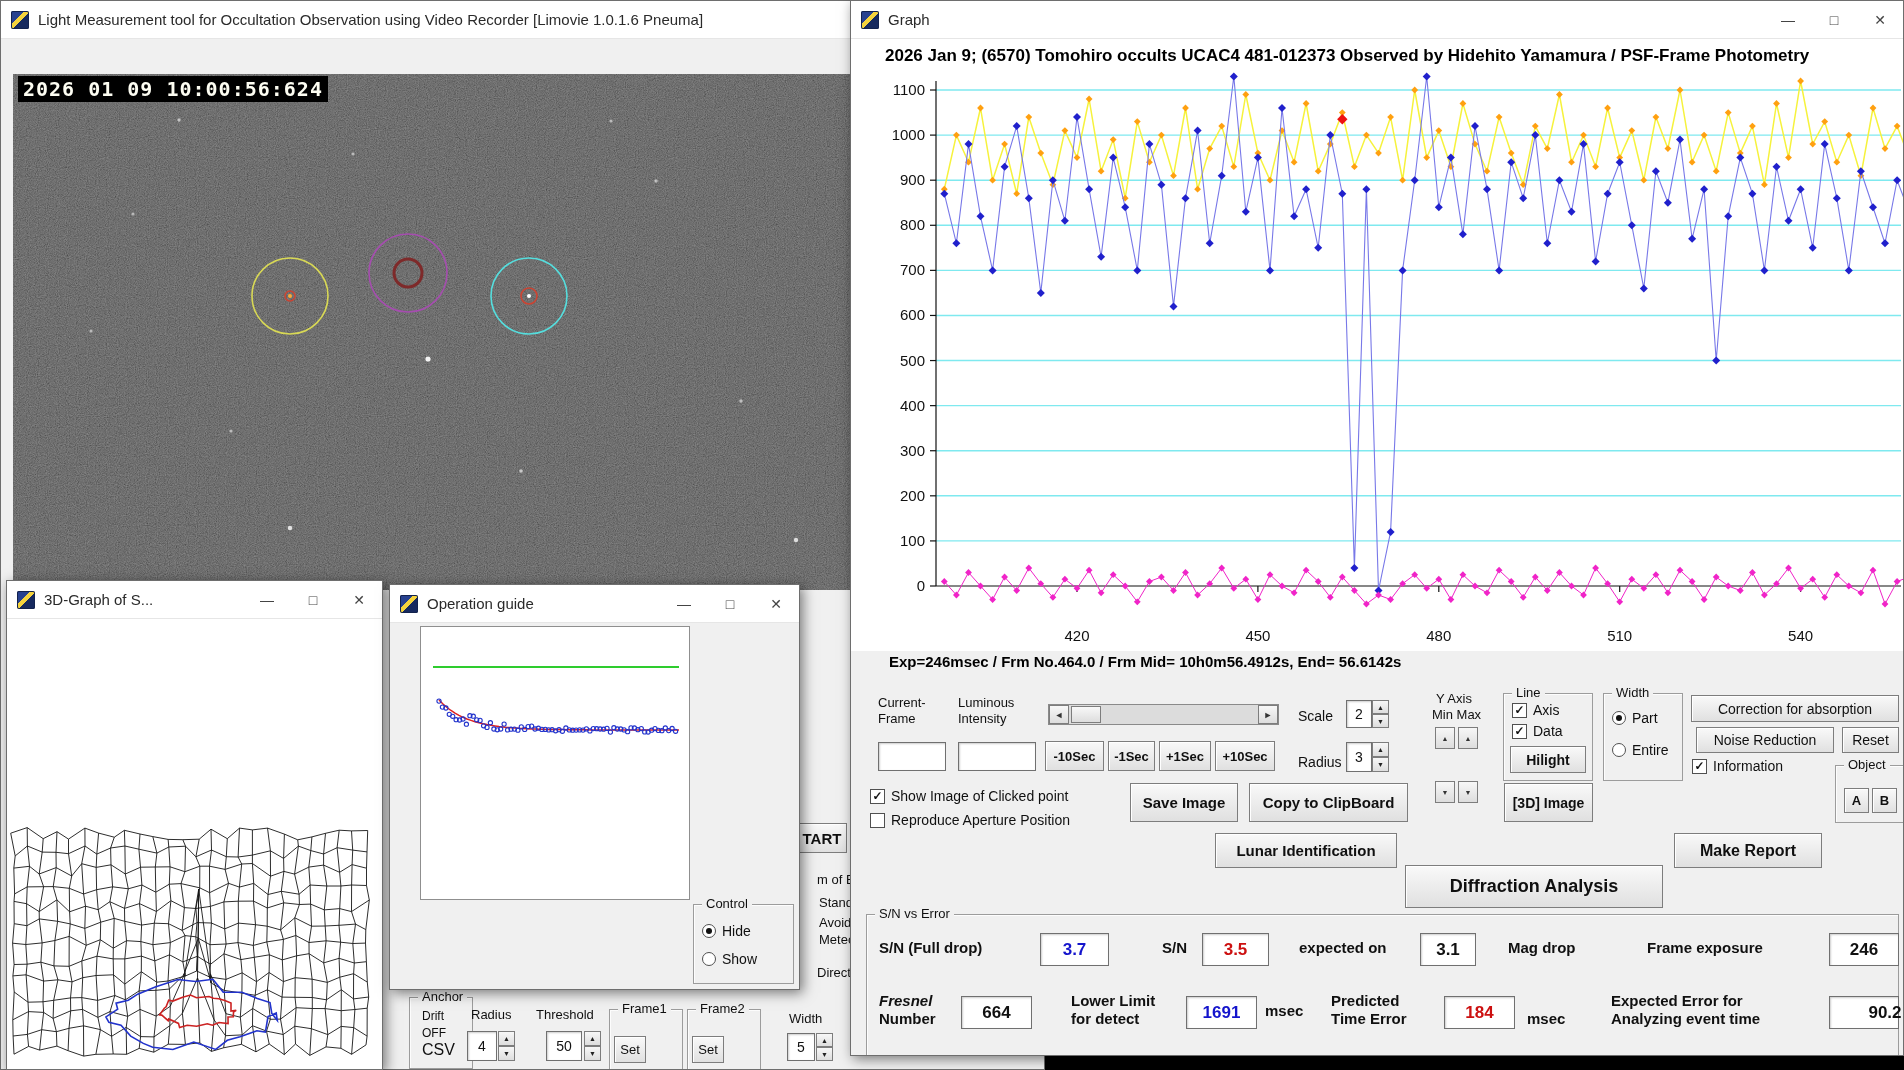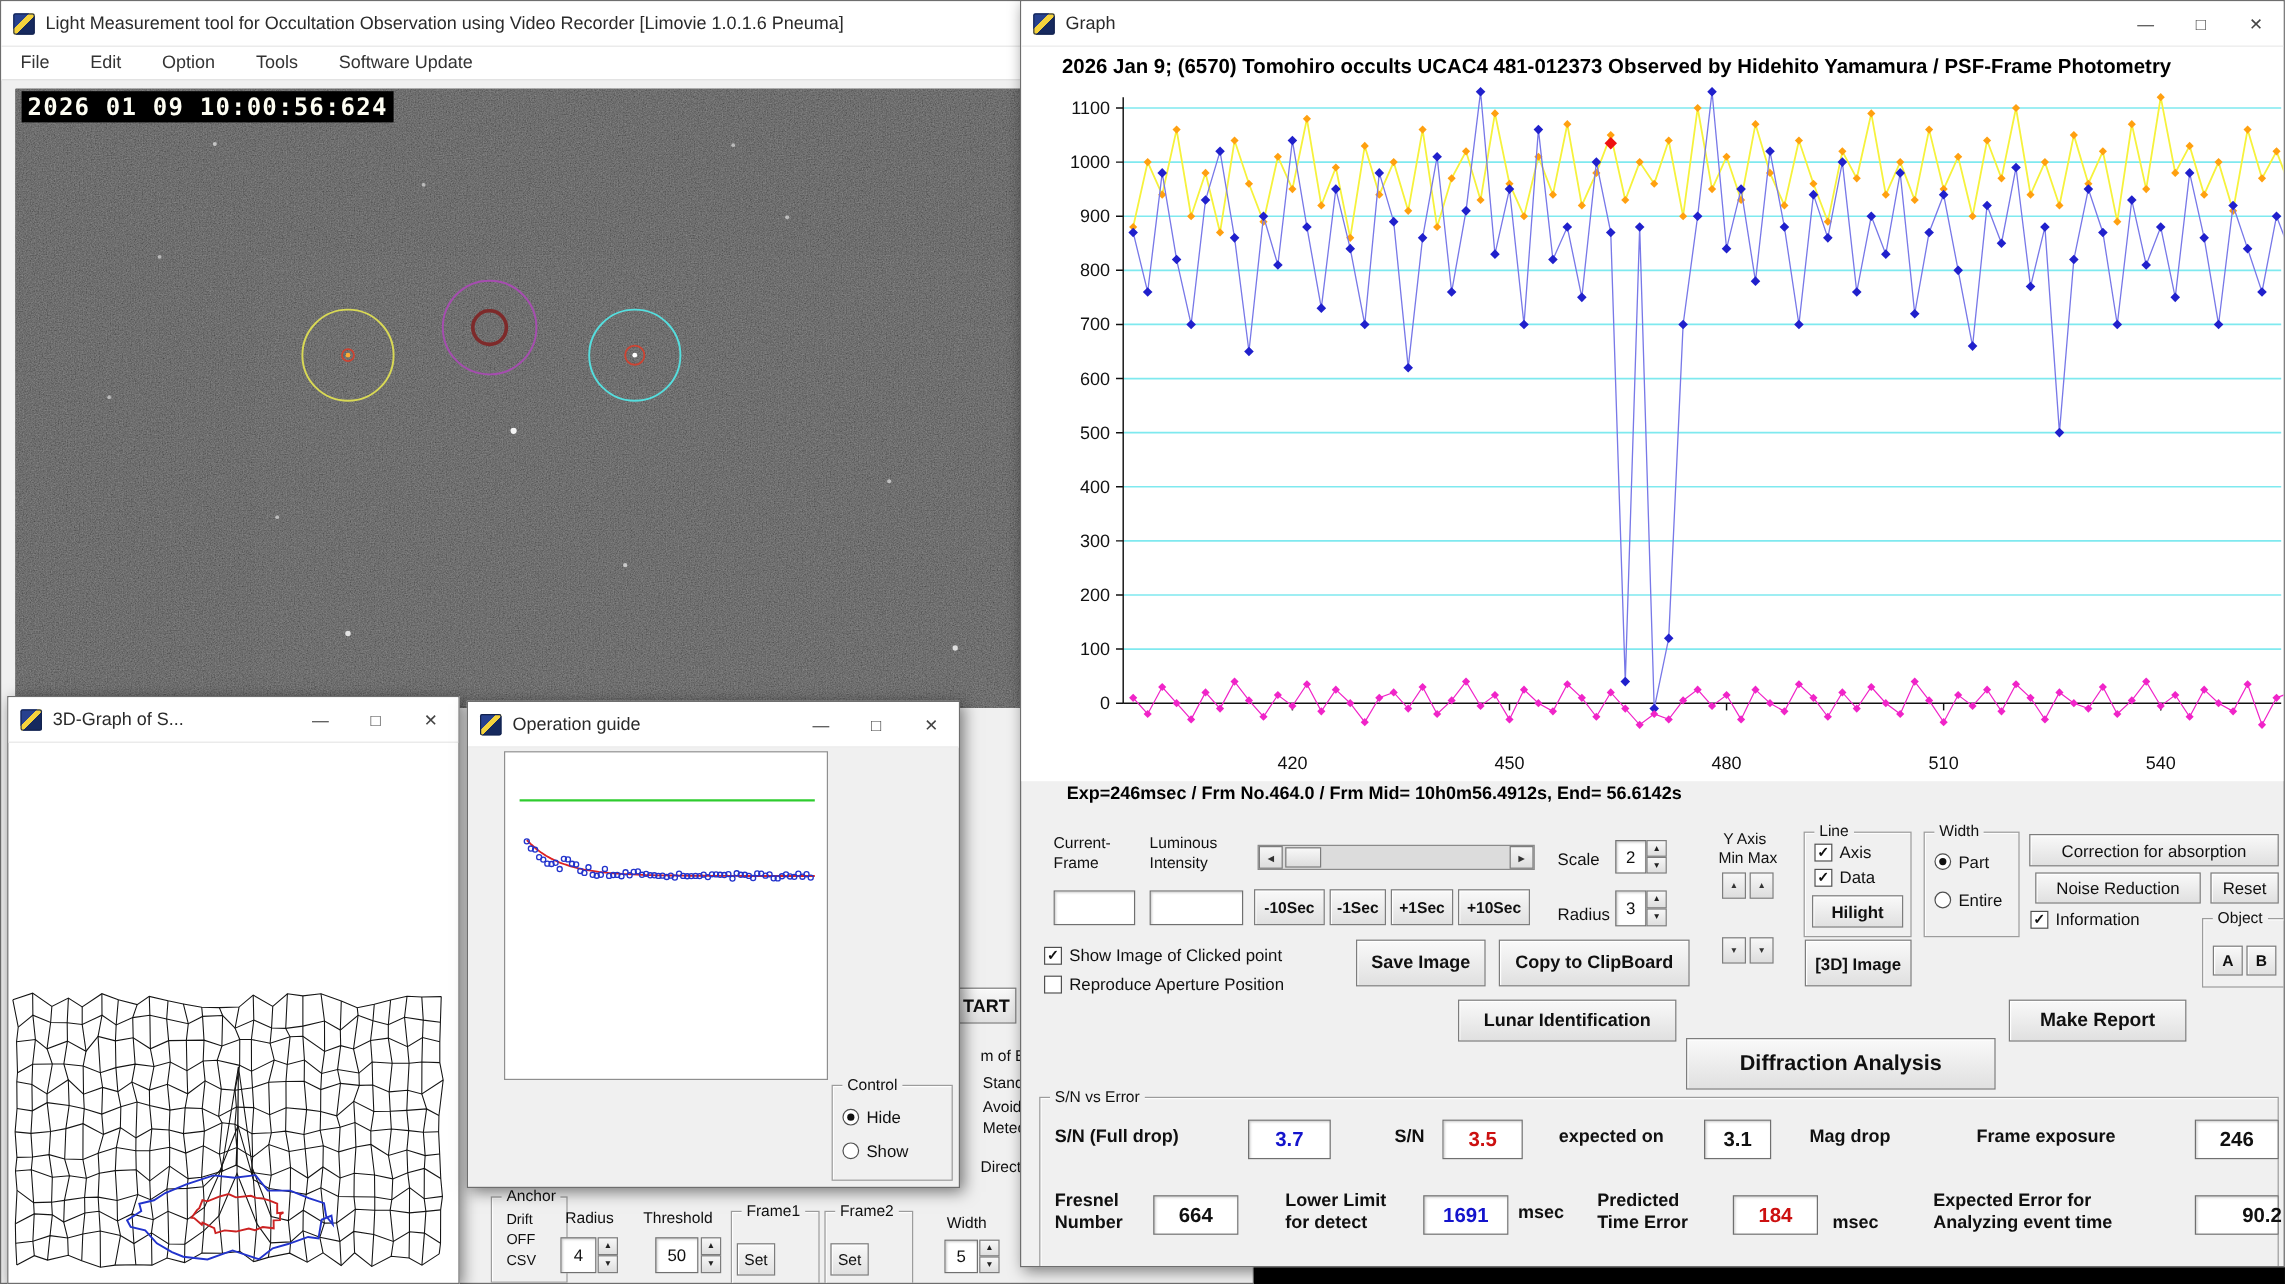--- a/index.html
+++ b/index.html
@@ -36,27 +36,20 @@
 </style>
 </head>
 <body>
 
 <div id="stage">
 
   <div class="window" style="left:0;top:0;width:1045px;height:1070px;z-index:10;">
     <div class="titlebar">
       <div class="appicon"></div>
       <div class="t">Light Measurement tool for Occultation Observation using Video Recorder [Limovie 1.0.1.6 Pneuma]</div>
-    </div>
-    <div class="menubar">
-      <span>File</span>
-      <span>Edit</span>
-      <span>Option</span>
-      <span>Tools</span>
-      <span>Software Update</span>
     </div>
 
     <div class="abs" style="left:12px;top:73px;width:1028px;height:516px;background:#0d0d0d;">
       <svg id="video-svg" width="1028" height="516">
         <defs>
           <filter id="vnoise" x="0" y="0" width="100%" height="100%">
             <feTurbulence type="fractalNoise" baseFrequency="0.9" numOctaves="2" seed="11" stitchTiles="stitch" result="t"></feTurbulence>
             <feColorMatrix in="t" type="saturate" values="0" result="g"></feColorMatrix>
             <feComponentTransfer in="g">
               <feFuncR type="linear" slope="0.38" intercept="0.03"></feFuncR>
@@ -100,21 +93,21 @@
     <div class="lbl" style="left:816px;top:871px;">m of B</div>
     <div class="lbl" style="left:818px;top:894px;">Stand</div>
     <div class="lbl" style="left:818px;top:914px;">Avoid</div>
     <div class="lbl" style="left:818px;top:931px;">Meteo</div>
     <div class="lbl" style="left:816px;top:964px;">Directi</div>
 
     <div class="group" style="left:408px;top:996px;width:64px;height:72px;">
       <div class="glabel">Anchor</div>
       <div class="lbl" style="left:12px;top:10px;font-size:12px;">Drift</div>
       <div class="lbl" style="left:12px;top:27px;font-size:12px;">OFF</div>
-      <div class="lbl" style="left:12px;top:44px;font-size:12px;">CSV</div>
+      <div class="lbl" style="left:12px;top:44px;font-size:16px;">CSV</div>
     </div>
     <div class="lbl" style="left:470px;top:1006px;">Radius</div>
     <div class="sunk" style="left:466px;top:1030px;width:30px;height:30px;justify-content:center;">4</div>
     <div class="spin" style="left:497px;top:1030px;width:17px;height:30px;">
       <div class="sb">▲</div>
       <div class="sb">▼</div>
     </div>
     <div class="lbl" style="left:535px;top:1006px;">Threshold</div>
     <div class="sunk" style="left:545px;top:1030px;width:36px;height:30px;justify-content:center;">50</div>
     <div class="spin" style="left:583px;top:1030px;width:17px;height:30px;">
@@ -719,21 +712,21 @@
       <div class="lbl b" style="left:12px;top:25px;font-size:15px;">S/N (Full drop)</div>
       <div class="sunk val c-blue" style="left:173px;top:18px;width:69px;height:33px;">3.7</div>
       <div class="lbl b" style="left:295px;top:25px;font-size:15px;">S/N</div>
       <div class="sunk val c-red" style="left:335px;top:18px;width:67px;height:33px;">3.5</div>
       <div class="lbl b" style="left:432px;top:25px;font-size:15px;">expected on</div>
       <div class="sunk val" style="left:553px;top:18px;width:56px;height:33px;">3.1</div>
       <div class="lbl b" style="left:641px;top:25px;font-size:15px;">Mag drop</div>
       <div class="lbl b" style="left:780px;top:25px;font-size:15px;">Frame exposure</div>
       <div class="sunk val" style="left:962px;top:18px;width:70px;height:33px;">246</div>
 
-      <div class="lbl b" style="left:12px;top:78px;font-size:15px;">Fresnel</div>
+      <div class="lbl b" style="left:12px;top:78px;font-size:15px;font-style:italic;">Fresnel</div>
       <div class="lbl b" style="left:12px;top:96px;font-size:15px;">Number</div>
       <div class="sunk val" style="left:94px;top:81px;width:71px;height:33px;">664</div>
       <div class="lbl b" style="left:204px;top:78px;font-size:15px;">Lower Limit</div>
       <div class="lbl b" style="left:204px;top:96px;font-size:15px;">for detect</div>
       <div class="sunk val c-blue" style="left:319px;top:81px;width:71px;height:33px;">1691</div>
       <div class="lbl b" style="left:398px;top:88px;font-size:15px;">msec</div>
       <div class="lbl b" style="left:464px;top:78px;font-size:15px;">Predicted</div>
       <div class="lbl b" style="left:464px;top:96px;font-size:15px;">Time Error</div>
       <div class="sunk val c-red" style="left:577px;top:81px;width:71px;height:33px;">184</div>
       <div class="lbl b" style="left:660px;top:96px;font-size:15px;">msec</div>

